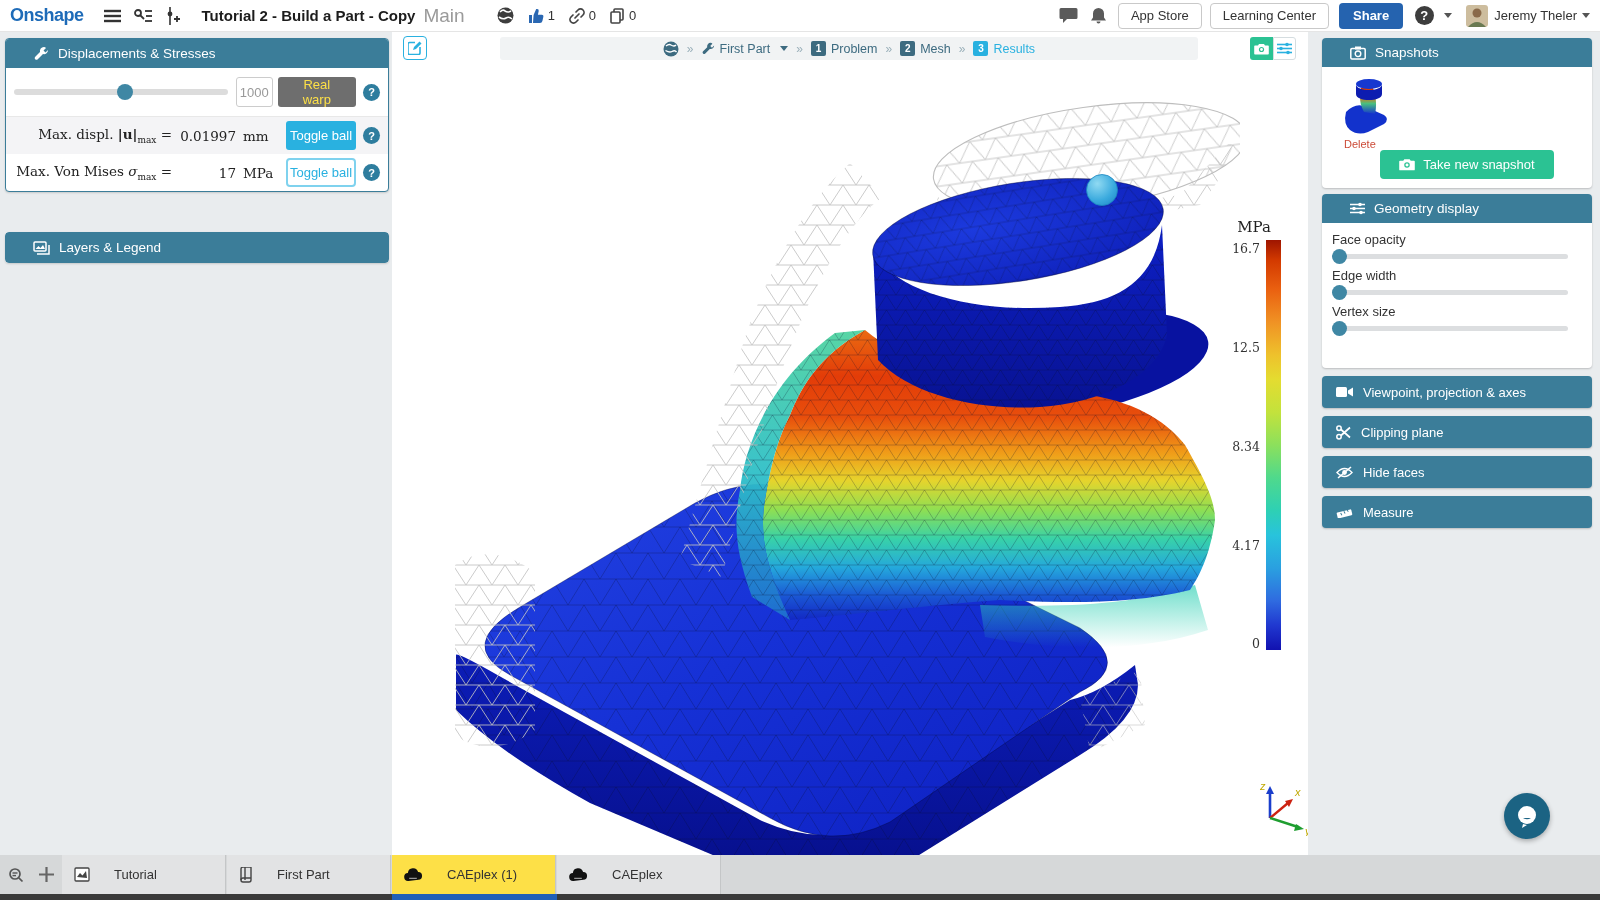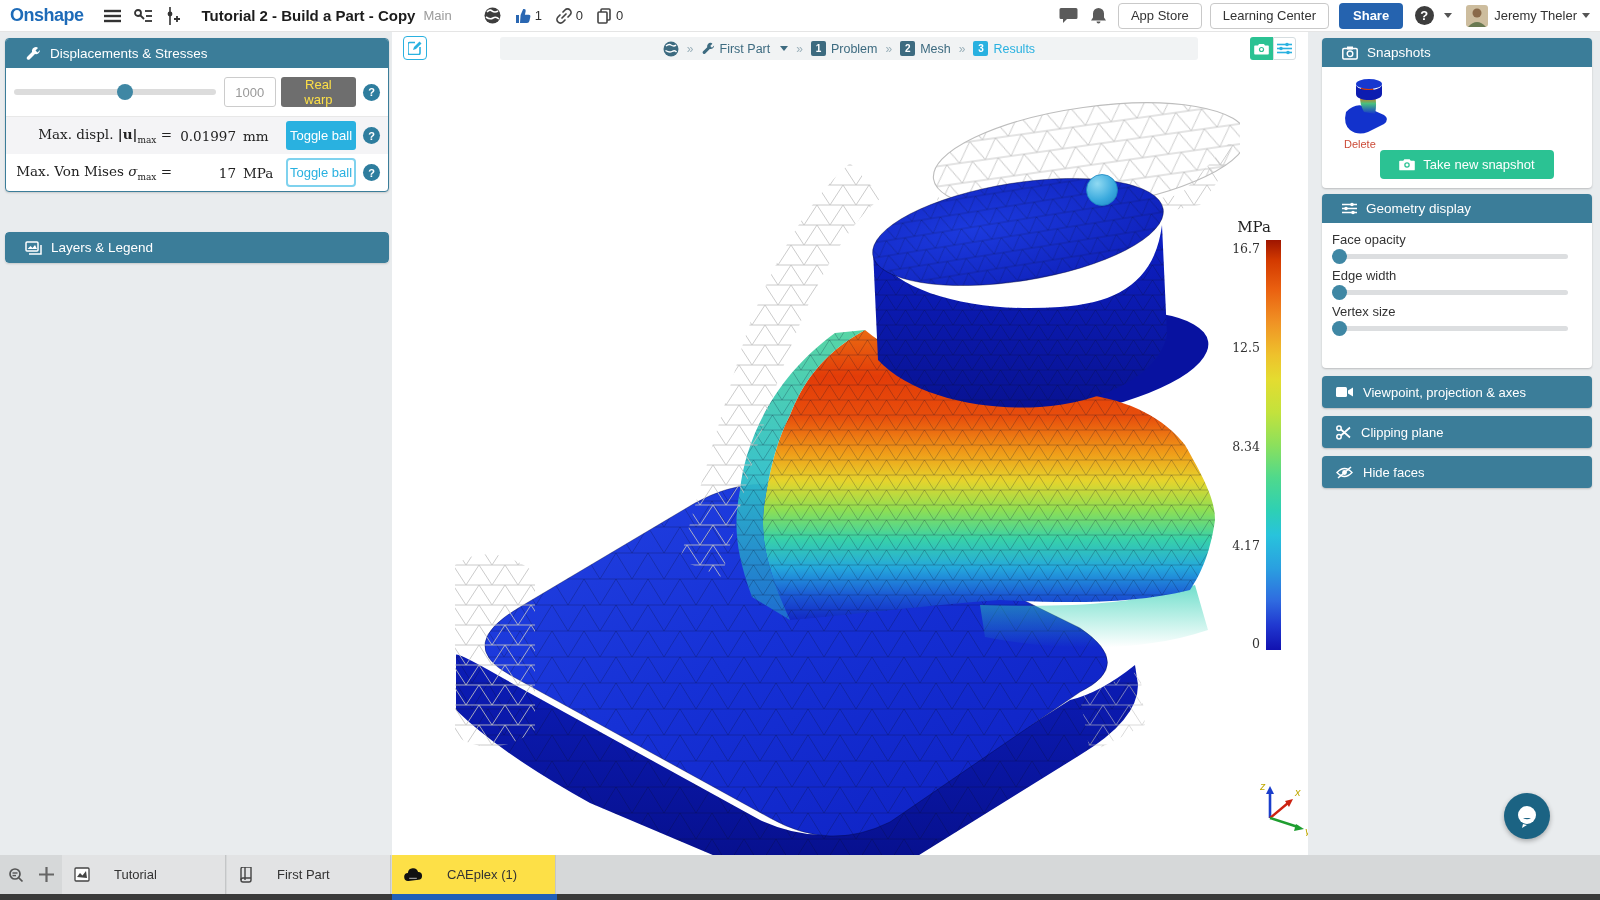--- a/index.html
+++ b/index.html
@@ -5,42 +5,42 @@
   * { margin:0; padding:0; box-sizing:border-box; }
   html,body { width:1600px; height:900px; overflow:hidden; background:#e9ecee;
               font-family:"Liberation Sans", sans-serif; }
 
   
   .topbar { position:absolute; left:0; top:0; width:1600px; height:32px; background:#fff;
             display:flex; align-items:center; border-bottom:1px solid #e5e5e5; z-index:50; }
   .logo { font-weight:bold; font-size:18px; color:#1e6bb8; letter-spacing:-0.5px; margin:0 14px 0 10px; }
   .tb-ic { width:22px; height:22px; display:flex; align-items:center; justify-content:center; margin:0 4px; color:#333; cursor:pointer; }
   .doc-title { font-size:15px; font-weight:bold; color:#1c1c1c; margin:0 0 0 14px; white-space:nowrap; }
-  .doc-ws { font-size:13px; color:#9a9a9a; margin-left:8px; }
+  .doc-ws { font-size:19px; color:#9a9a9a; margin-left:8px; }
   .stat { display:flex; align-items:center; gap:4px; font-size:13px; color:#333; margin:0 7px; }
   .pill-btn { height:26px; padding:0 12px; border:1px solid #c9c9c9; border-radius:4px; background:#fff;
               font-size:13px; color:#333; display:flex; align-items:center; margin:0 4px; cursor:pointer; }
   .share-btn { height:26px; padding:0 14px; border-radius:4px; background:#2563af; color:#fff;
                font-size:13px; font-weight:bold; display:flex; align-items:center; margin:0 6px; cursor:pointer; }
   .caret { width:0; height:0; border-left:4px solid transparent; border-right:4px solid transparent;
            border-top:5px solid #555; display:inline-block; margin-left:5px; }
   .help-circle { width:19px; height:19px; border-radius:50%; background:#3d3d3d; color:#fff; font-weight:bold;
                  font-size:13px; display:flex; align-items:center; justify-content:center; }
   .username { font-size:13px; color:#333; margin-left:6px; white-space:nowrap; }
 
   
   .left-sidebar { position:absolute; left:0; top:32px; width:392px; height:823px; background:#e9ecee; }
   .panel { position:absolute; left:5px; width:384px; background:#fff; border:1px solid #3b7d99;
            border-radius:4px; overflow:hidden; box-shadow:0 1px 2px rgba(0,0,0,.15); }
   .panel-header { height:29px; background:#3b7d99; color:#fff; font-size:13.5px; display:flex;
-                  align-items:center; padding:0 20px; gap:9px; cursor:pointer; }
+                  align-items:center; padding:0 28px; gap:9px; cursor:pointer; }
   .row-warp { height:49px; display:flex; align-items:center; padding:0 8px; background:#fff; border-bottom:1px solid #e8e8e8;}
   .slider-track { position:relative; width:222px; height:6px; background:#dcdcdc; border-radius:3px; }
   .slider-thumb { position:absolute; top:-5px; width:16px; height:16px; border-radius:50%; background:#3f87a4; }
-  .warp-input { width:52px; height:30px; border:1px solid #ccc; border-radius:3px; text-align:center;
+  .warp-input { width:37px; height:30px; border:1px solid #ccc; border-radius:3px; text-align:center;
                 font-size:13px; color:#999; margin-left:8px; }
   .gray-btn { background:#6e6e6e; color:#fde047; border:none; border-radius:3px; height:30px; padding:0 11px;
               font-size:13px; margin-left:5px; cursor:pointer; }
   .qmark { width:17px; height:17px; border-radius:50%; background:#2e7d9e; color:#fff; font-weight:bold;
            font-size:11px; display:flex; align-items:center; justify-content:center; margin-left:7px; flex:none; cursor:pointer;}
   .res-row { height:37px; display:flex; align-items:center; padding:0 8px; font-size:13.5px; color:#222; }
   .res-row.alt { background:#f4f4f6; }
   .math-label { font-family:"DejaVu Serif", serif; width:158px; text-align:right; flex:none; }
   .math-label sub { font-size:9px; }
   .res-val { font-family:"DejaVu Serif", serif; width:64px; text-align:right; flex:none; }
@@ -506,20 +506,31 @@
     <span>Clipping plane</span>
   </div>
   <div class="rtool" style="top:424px;">
     <svg width="17" height="13" viewBox="0 0 17 13">
         <path d="M1,6.5 Q8.5,-1.5 16,6.5 Q8.5,14.5 1,6.5 Z" fill="none" stroke="#fff" stroke-width="1.4"></path>
         <circle cx="8.5" cy="6.5" r="2.4" fill="#fff"></circle>
         <line x1="2" y1="12" x2="15" y2="1" stroke="#fff" stroke-width="1.6"></line>
       </svg>
     <span>Hide faces</span>
   </div>
+  <div class="rtool" style="top:464px;">
+    <svg width="17" height="11" viewBox="0 0 17 11">
+        <rect x="1" y="4" width="15" height="6" rx="1" transform="rotate(-14 8 7)" fill="#fff"></rect>
+        <g stroke="#3b7d99" stroke-width="1">
+          <line x1="5" y1="5.2" x2="5.7" y2="7.6" transform="rotate(-14 8 7)"></line>
+          <line x1="8.5" y1="4.4" x2="9.2" y2="6.8" transform="rotate(-14 8 7)"></line>
+          <line x1="12" y1="3.5" x2="12.7" y2="5.9" transform="rotate(-14 8 7)"></line>
+        </g>
+      </svg>
+    <span>Measure</span>
+  </div>
 </div>
 
 <div class="tabbar">
   <div class="tb-tools">
     <svg width="20" height="16" viewBox="0 0 20 16">
         <circle cx="7" cy="7" r="5" fill="none" stroke="#555" stroke-width="1.7"></circle>
         <line x1="10.8" y1="10.8" x2="14.5" y2="14.5" stroke="#555" stroke-width="1.7"></line>
         <line x1="4.5" y1="6" x2="9.5" y2="6" stroke="#555" stroke-width="1.4"></line>
         <line x1="4.5" y1="8.6" x2="8" y2="8.6" stroke="#555" stroke-width="1.4"></line>
       </svg>
@@ -544,20 +555,30 @@
   <div class="tab active" style="left:392px;">
     <svg width="19" height="15" viewBox="0 0 19 15">
         <path d="M4.5,14 a4,4 0 0 1 -.6,-8 a5.2,5.2 0 0 1 10.2,-.9 a3.8,3.8 0 0 1 .3,7.6 z" fill="#111"></path>
         <rect x="4.5" y="10" width="9" height="2.6" fill="#111"></rect>
         <g stroke="#fff" stroke-width="0.7">
           <line x1="5.2" y1="11.3" x2="12.8" y2="11.3"></line>
         </g>
       </svg>
     <span>CAEplex (1)</span>
   </div>
+  <div class="tab" style="left:557px;">
+    <svg width="19" height="15" viewBox="0 0 19 15">
+        <path d="M4.5,14 a4,4 0 0 1 -.6,-8 a5.2,5.2 0 0 1 10.2,-.9 a3.8,3.8 0 0 1 .3,7.6 z" fill="#111"></path>
+        <rect x="4.5" y="10" width="9" height="2.6" fill="#111"></rect>
+        <g stroke="#fff" stroke-width="0.7">
+          <line x1="5.2" y1="11.3" x2="12.8" y2="11.3"></line>
+        </g>
+      </svg>
+    <span>CAEplex</span>
+  </div>
   <div class="tab-strip"></div>
   <div class="tab-accent" style="left:392px; width:165px;"></div>
 </div>
 
 <div class="chat-fab">
   <svg width="24" height="24" viewBox="0 0 24 24">
       <circle cx="12" cy="11" r="9" fill="#fff"></circle>
       <path d="M8,20 l-1,4 5,-3 z" fill="#fff"></path>
       <path d="M8,14 q4,2.5 8,0 z" fill="#1b6383"></path>
     </svg>

